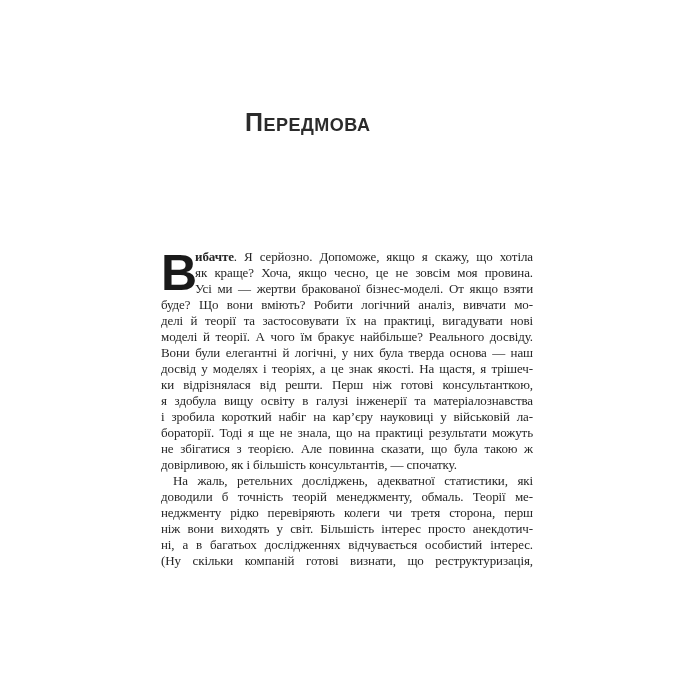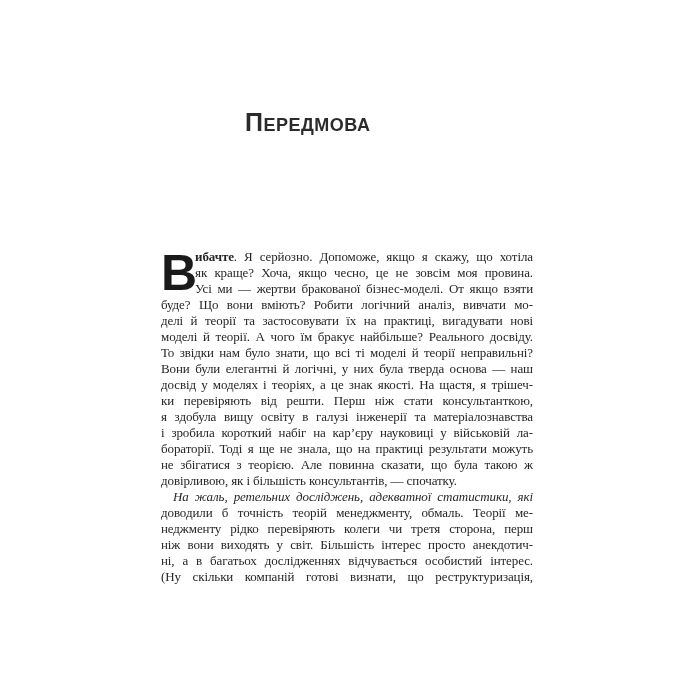--- a/index.html
+++ b/index.html
@@ -46,21 +46,21 @@
     color: #1a1a1a;
   }
   .line {
     text-align: justify;
     text-align-last: justify;
   }
   .line.no-justify {
     text-align: right;
     text-align-last: left;
   }
-  .line.indent { text-indent: 12px; font-style: italic; }
+  .line.indent { text-indent: 12px; }
   .line b { font-weight: 700; }
   .page-number {
     position: absolute;
     left: 470px; top: 629px;
     width: 24px;
     text-align: center;
     font-size: 13px;
     line-height: 16px;
     color: #6f6f6f;
   }
@@ -74,24 +74,23 @@
 
   <div class="body-text">
     <span class="drop-cap">В</span>
 
   <div class="line"><b>ибачте</b>. Я серйозно. Допоможе, якщо я скажу, що хотіла</div>
       <div class="line">як краще? Хоча, якщо чесно, це не зовсім моя провина.</div>
       <div class="line">Усі ми — жертви бракованої бізнес-моделі. От якщо взяти</div>
       <div class="line">буде? Що вони вміють? Робити логічний аналіз, вивчати мо-</div>
       <div class="line">делі й теорії та застосовувати їх на практиці, вигадувати нові</div>
       <div class="line">моделі й теорії. А чого їм бракує найбільше? Реального досвіду.</div>
-      <div class="line">То звідки нам було знати, що всі ті моделі й теорії неправильні?</div>
       <div class="line">Вони були елегантні й логічні, у них була тверда основа — наш</div>
       <div class="line">досвід у моделях і теоріях, а це знак якості. На щастя, я трішеч-</div>
-      <div class="line">ки перевіряють від решти. Перш ніж стати консультанткою,</div>
+      <div class="line">ки відрізнялася від решти. Перш ніж готові консультанткою,</div>
       <div class="line">я здобула вищу освіту в галузі інженерії та матеріалознавства</div>
       <div class="line">і зробила короткий набіг на кар’єру науковиці у військовій ла-</div>
       <div class="line">бораторії. Тоді я ще не знала, що на практиці результати можуть</div>
       <div class="line">не збігатися з теорією. Але повинна сказати, що була такою ж</div>
       <div class="line no-justify">довірливою, як і більшість консультантів, — спочатку.</div>
       <div class="line indent">На жаль, ретельних досліджень, адекватної статистики, які</div>
       <div class="line">доводили б точність теорій менеджменту, обмаль. Теорії ме-</div>
       <div class="line">неджменту рідко перевіряють колеги чи третя сторона, перш</div>
       <div class="line">ніж вони виходять у світ. Більшість інтерес просто анекдотич-</div>
       <div class="line">ні, а в багатьох дослідженнях відчувається особистий інтерес.</div>

